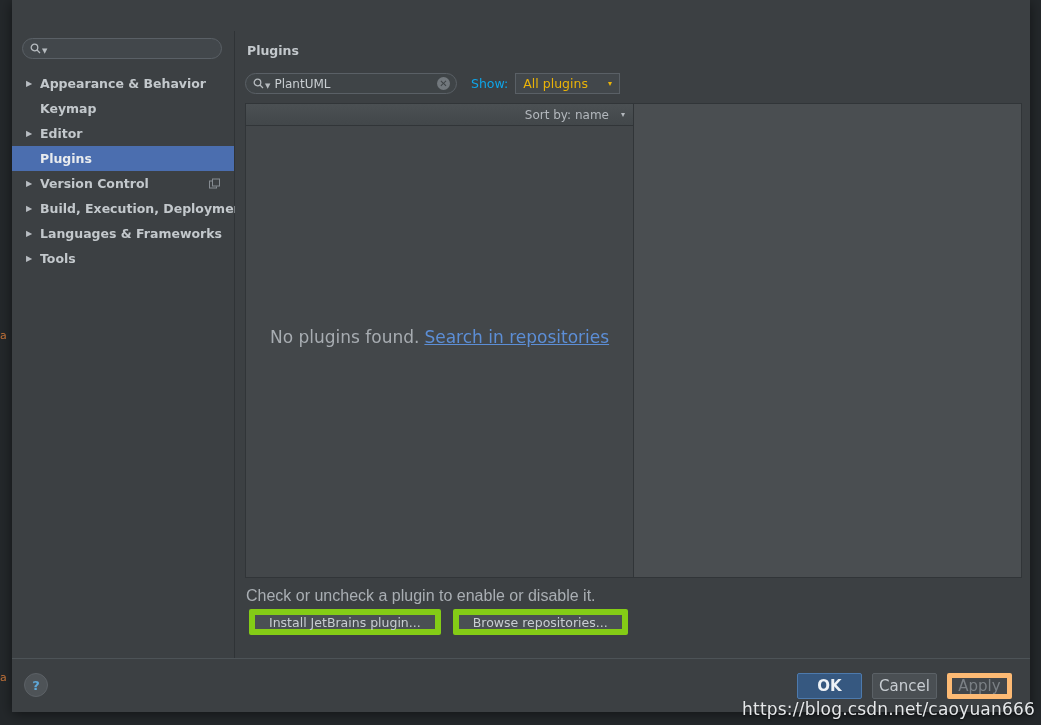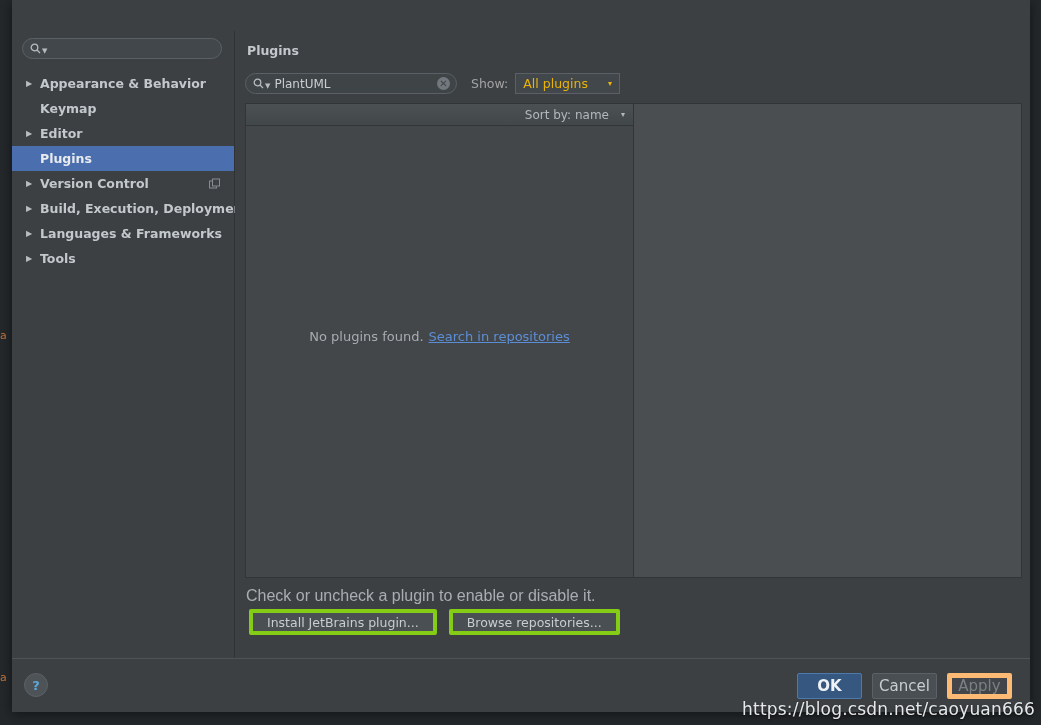--- a/index.html
+++ b/index.html
@@ -159,21 +159,21 @@
   }
   #clear-search {
     width: 13px; height: 13px; border-radius: 50%;
     background: #72787d; color: #3f4447;
     font-size: 10px; line-height: 13px; text-align: center;
     margin-right: 6px; flex: none; cursor: pointer;
     font-family: "DejaVu Sans", sans-serif;
   }
   #show-label {
     margin-left: 14px; margin-right: 7px;
-    font-size: 12.5px; color: #a3a3a3;
+    font-size: 12.5px; color: #0ea5e9;
     font-family: "DejaVu Sans", sans-serif;
   }
   #show-select {
     height: 21px; padding: 0 7px;
     border: 1px solid #5a6066; background: #42474b;
     color: #eab308; font-size: 12.5px;
     display: flex; align-items: center; gap: 20px;
     cursor: pointer;
     font-family: "DejaVu Sans", sans-serif;
   }
@@ -202,21 +202,21 @@
     display: flex; align-items: center; gap: 12px;
     cursor: pointer;
     font-family: "DejaVu Sans", sans-serif;
   }
   #sort-by .caret { font-size: 8px; }
   #list-body {
     flex: 1; background: #43474a;
     display: flex; align-items: center; justify-content: center;
   }
   #empty-message {
-    font-size: 13px; color: #a7acb1;
+    font-size: 17px; color: #a7acb1;
     font-family: "DejaVu Sans", sans-serif;
     display: flex; gap: 5px;
     margin-top: -30px;
   }
   #empty-link {
     color: #5c8ed6; text-decoration: underline; cursor: pointer;
   }
   #detail-panel {
     flex: 1;
     margin-left: 0px;
@@ -230,21 +230,21 @@
     font-size: 16px; color: #a9aeb3;
     font-family: Liberation Sans, sans-serif;
   }
   #action-buttons {
     position: absolute; left: 14px; top: 578px;
     display: flex; gap: 12px;
   }
   .btn {
     height: 26px; padding: 0 14px;
     background: #4a4f53;
-    border: 4px solid #84cc16;
+    border: 6px solid #84cc16;
     border-radius: 2px;
     color: #c8cdd2; font-size: 12.5px;
     display: flex; align-items: center; justify-content: center;
     cursor: pointer; white-space: nowrap;
     font-family: "DejaVu Sans", sans-serif;
   }
 
   
   #footer {
     position: absolute; left: 0; bottom: 0;

